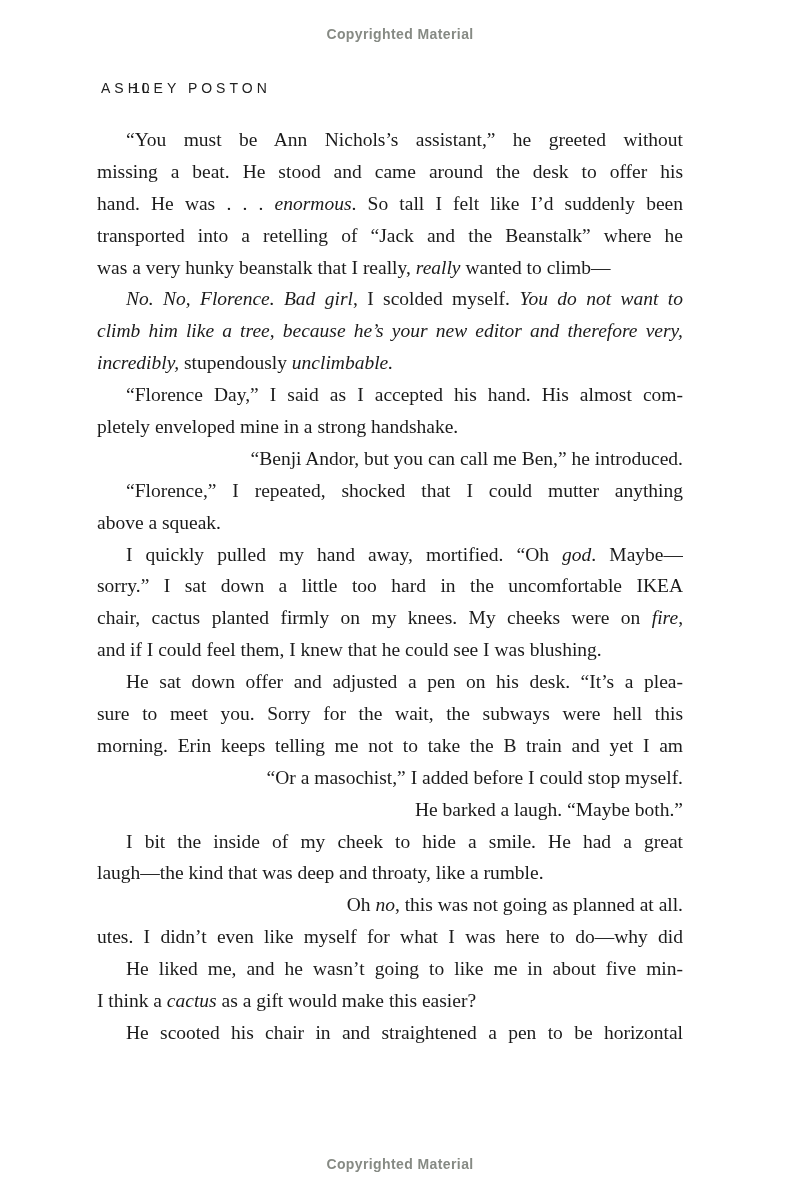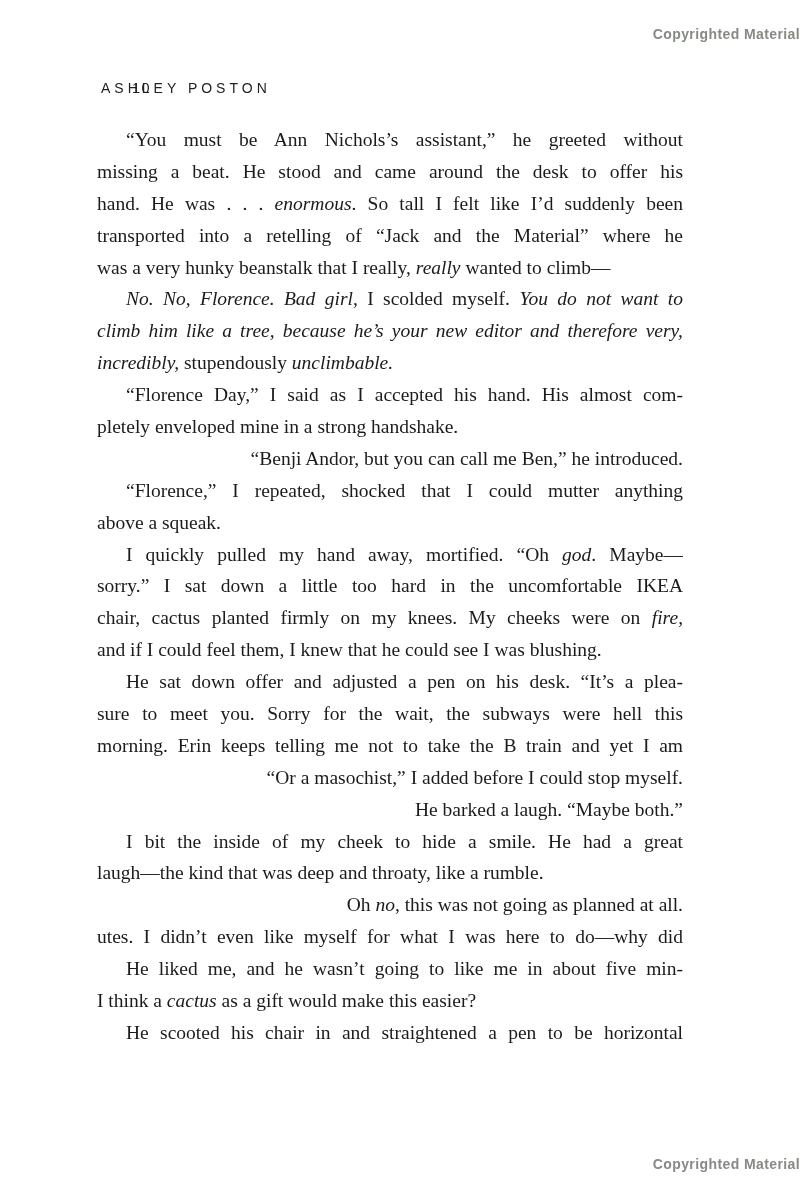--- a/index.html
+++ b/index.html
@@ -10,21 +10,21 @@
     background: #ffffff;
     font-family: "Liberation Serif", serif;
     color: #1b1b1b;
     overflow: hidden;
     margin: 0 auto;
   }
   .copyright {
     position: absolute;
     left: 0;
     width: 100%;
-    text-align: right;
+    text-align: center;
     font-family: "Liberation Sans", sans-serif;
     font-weight: 700;
     font-size: 14px;
     letter-spacing: 0.4px;
   }
   .copyright.top { top: 26px; }
   .copyright.bottom { top: 1156px; }
   .running-header {
     position: absolute;
     top: 80px;
@@ -78,21 +78,21 @@
 
   <div class="running-header">
     <span class="pagenum">10</span>
     <span class="author">ASHLEY POSTON</span>
   </div>
 
   <div class="body-text" id="body-text" style="color: rgb(27, 27, 27);">
       <div class="line indent just"><span>“You must be Ann Nichols’s assistant,” he greeted without</span></div>
       <div class="line just"><span>missing a beat. He stood and came around the desk to offer his</span></div>
       <div class="line just"><span>hand. He was . . . </span><i>enormous</i><span>. So tall I felt like I’d suddenly been</span></div>
-      <div class="line just"><span>transported into a retelling of “Jack and the Material” where he</span></div>
+      <div class="line just"><span>transported into a retelling of “Jack and the Beanstalk” where he</span></div>
       <div class="line"><span>was a very hunky beanstalk that I really, </span><i>really</i><span> wanted to climb—</span></div>
       <div class="line indent just"><i>No. No, Florence. Bad girl</i><span>, I scolded myself. </span><i>You do not want to</i></div>
       <div class="line just"><i>climb him like a tree, because he’s your new editor and therefore very,</i></div>
       <div class="line"><i>incredibly,</i><span> stupendously </span><i>unclimbable.</i></div>
       <div class="line indent just"><span>“Florence Day,” I said as I accepted his hand. His almost com-</span></div>
       <div class="line"><span>pletely enveloped mine in a strong handshake.</span></div>
       <div class="line indent"><span>“Benji Andor, but you can call me Ben,” he introduced.</span></div>
       <div class="line indent just"><span>“Florence,” I repeated, shocked that I could mutter anything</span></div>
       <div class="line"><span>above a squeak.</span></div>
       <div class="line indent just"><span>I quickly pulled my hand away, mortified. “Oh </span><i>god</i><span>. Maybe—</span></div>

